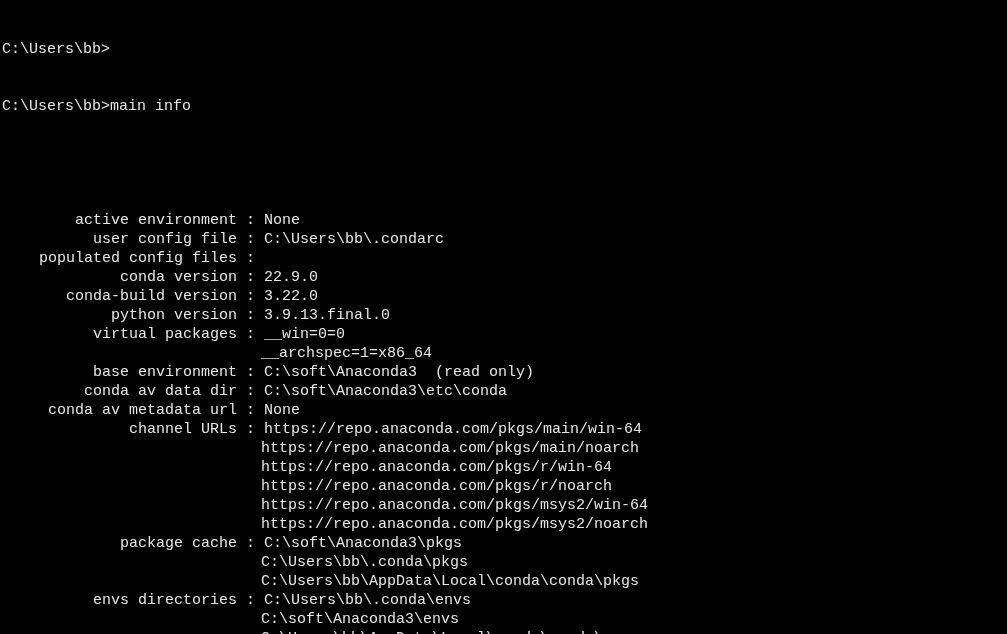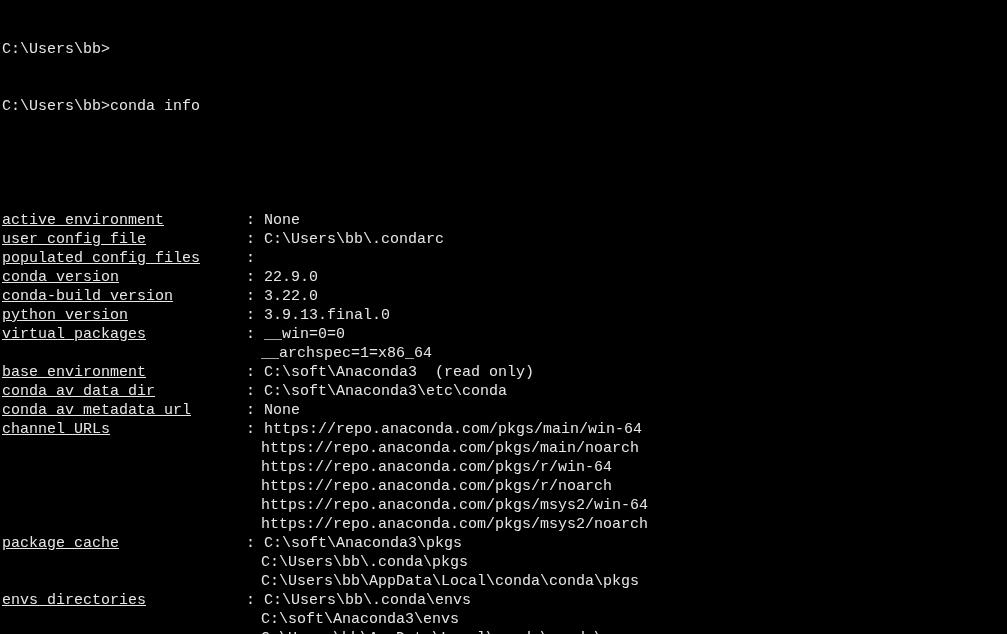--- a/index.html
+++ b/index.html
@@ -1,25 +1,25 @@
 <!DOCTYPE html>
 <html><head>
 <meta charset="utf-8">
 <style>
   html,body{margin:0;padding:0;background:#000;color:#e6e6e6;
     font-family:"Consolas","Courier New",monospace;font-size:15px;
     line-height:19px;width:1007px;height:634px;overflow:hidden;}
   .term{white-space:pre;padding:2px 0 0 2px;}
   .line{display:block;}
-  .key{display:inline-block;width:235px;text-align:left;text-decoration:underline;}
+  .key{display:inline-block;width:235px;text-align:right;}
   .sep{display:inline-block;}
   .val{display:inline-block;}
   .cont{display:inline-block;margin-left:259px;}
 </style>
 </head>
 <body>
 
 <div class="term">
   <span class="line"><span>C:\Users\bb&gt;</span><span></span></span>
-  <span class="line"><span>C:\Users\bb&gt;</span><span>conda info</span></span>
+  <span class="line"><span>C:\Users\bb&gt;</span><span>main info</span></span>
   <span class="line"> </span>
   <div id="info-block"><span class="line"><span class="key">active environment</span><span class="sep"> : </span><span class="val">None</span></span><span class="line"><span class="key">user config file</span><span class="sep"> : </span><span class="val">C:\Users\bb\.condarc</span></span><span class="line"><span class="key">populated config files</span><span class="sep"> : </span></span><span class="line"><span class="key">conda version</span><span class="sep"> : </span><span class="val">22.9.0</span></span><span class="line"><span class="key">conda-build version</span><span class="sep"> : </span><span class="val">3.22.0</span></span><span class="line"><span class="key">python version</span><span class="sep"> : </span><span class="val">3.9.13.final.0</span></span><span class="line"><span class="key">virtual packages</span><span class="sep"> : </span><span class="val">__win=0=0</span></span><span class="line"><span class="cont">__archspec=1=x86_64</span></span><span class="line"><span class="key">base environment</span><span class="sep"> : </span><span class="val">C:\soft\Anaconda3  (read only)</span></span><span class="line"><span class="key">conda av data dir</span><span class="sep"> : </span><span class="val">C:\soft\Anaconda3\etc\conda</span></span><span class="line"><span class="key">conda av metadata url</span><span class="sep"> : </span><span class="val">None</span></span><span class="line"><span class="key">channel URLs</span><span class="sep"> : </span><span class="val">https://repo.anaconda.com/pkgs/main/win-64</span></span><span class="line"><span class="cont">https://repo.anaconda.com/pkgs/main/noarch</span></span><span class="line"><span class="cont">https://repo.anaconda.com/pkgs/r/win-64</span></span><span class="line"><span class="cont">https://repo.anaconda.com/pkgs/r/noarch</span></span><span class="line"><span class="cont">https://repo.anaconda.com/pkgs/msys2/win-64</span></span><span class="line"><span class="cont">https://repo.anaconda.com/pkgs/msys2/noarch</span></span><span class="line"><span class="key">package cache</span><span class="sep"> : </span><span class="val">C:\soft\Anaconda3\pkgs</span></span><span class="line"><span class="cont">C:\Users\bb\.conda\pkgs</span></span><span class="line"><span class="cont">C:\Users\bb\AppData\Local\conda\conda\pkgs</span></span><span class="line"><span class="key">envs directories</span><span class="sep"> : </span><span class="val">C:\Users\bb\.conda\envs</span></span><span class="line"><span class="cont">C:\soft\Anaconda3\envs</span></span><span class="line"><span class="cont">C:\Users\bb\AppData\Local\conda\conda\envs</span></span></div>
 </div>
 
 </body></html>

